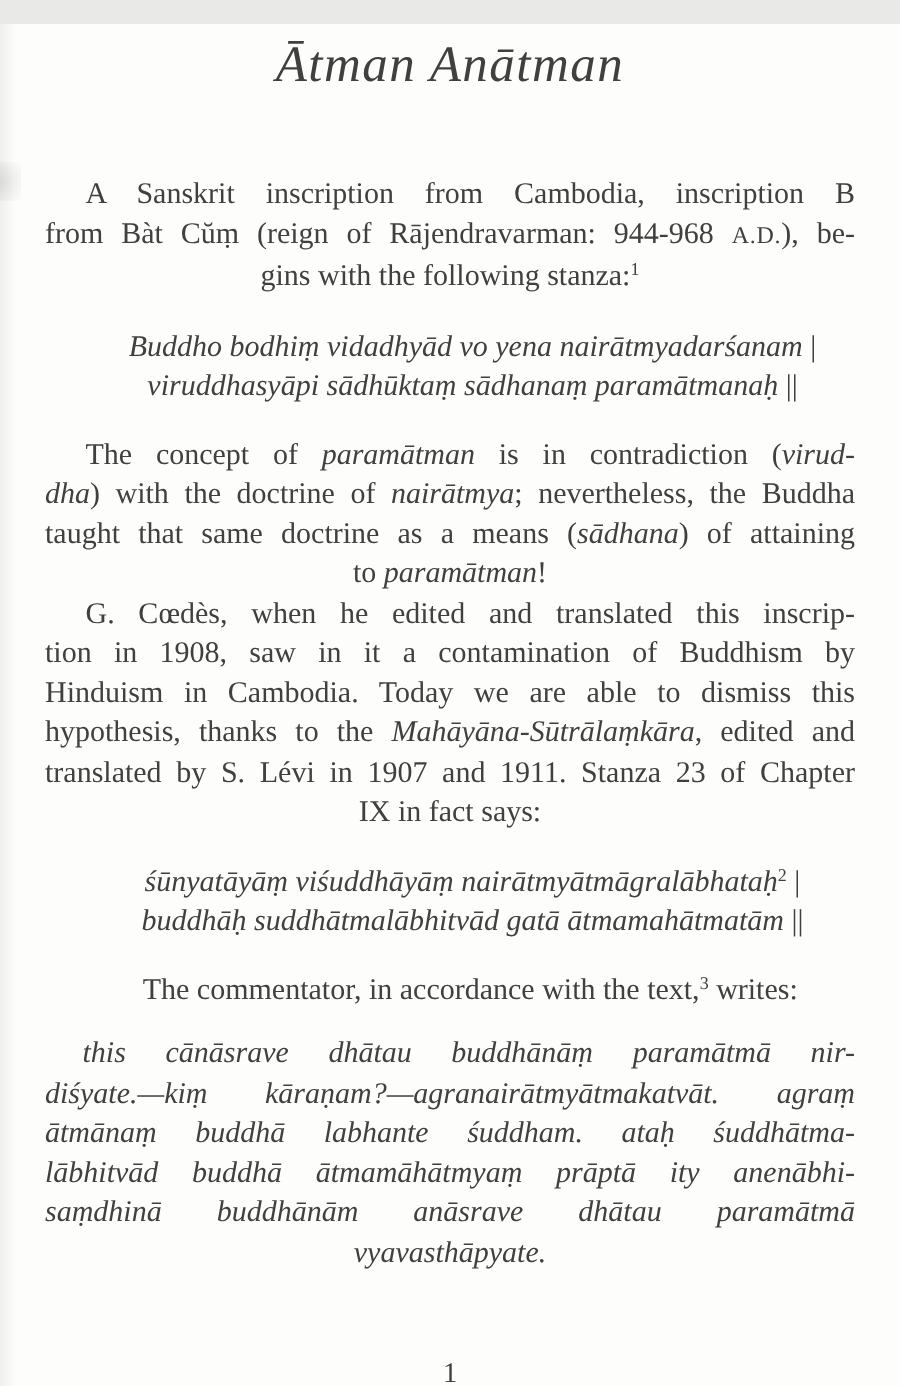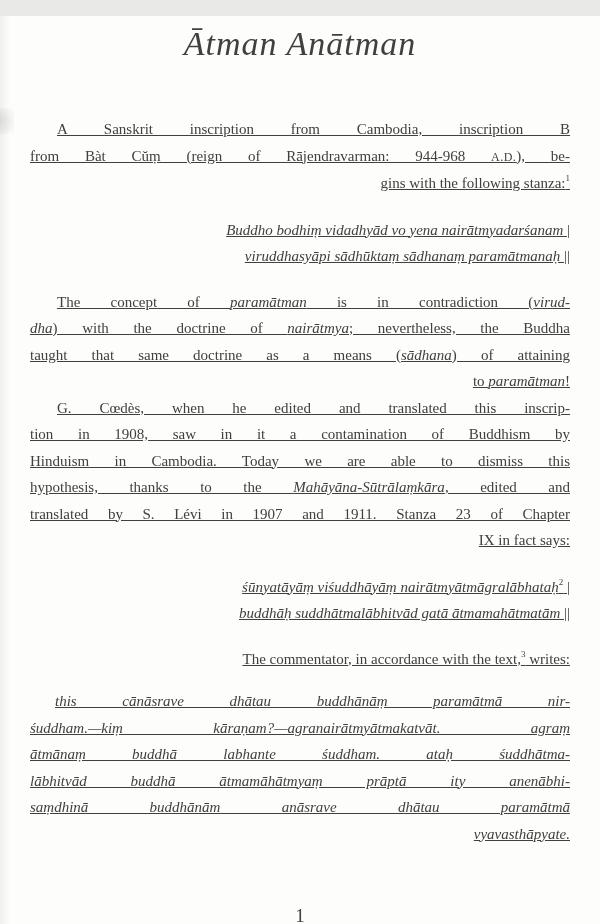--- a/index.html
+++ b/index.html
@@ -27,26 +27,25 @@
     text-align:center;
     font-style:italic;
     font-weight:normal;
     font-size:34px;
     line-height:44px;
     letter-spacing:1px;
   }
   .content{
     padding:0 30px;
     margin-top:50px;
-    font-size:15px;
+    font-size:20px;
     line-height:26.5px;
-    text-decoration:underline;
   }
   .block{margin:0;}
-  .line{text-align:right;white-space:normal;}
+  .line{text-align:center;white-space:normal;}
   .line.j{text-align:justify;text-align-last:justify;}
   .para .line:first-child{text-indent:27px;}
   .verse{
     margin:20px 0 19px 30px;
     font-style:italic;
   }
   .commentary{
     margin-top:16px;
     font-style:italic;
   }
@@ -98,21 +97,21 @@
       </div>
       <div class="block verse">
         <div class="line">śūnyatāyāṃ viśuddhāyāṃ nairātmyātmāgralābhataḥ<sup>2</sup> <span class="rm">|</span></div>
         <div class="line">buddhāḥ suddhātmalābhitvād gatā ātmamahātmatām <span class="rm">||</span></div>
       </div>
       <div class="block para">
         <div class="line">The commentator, in accordance with the text,<sup>3</sup> writes:</div>
       </div>
       <div class="block commentary">
         <div class="line j">this cānāsrave dhātau buddhānāṃ paramātmā nir-</div>
-        <div class="line j">śuddham.—kiṃ kāraṇam?—agranairātmyātmakatvāt. agraṃ</div>
+        <div class="line j">diśyate.—kiṃ kāraṇam?—agranairātmyātmakatvāt. agraṃ</div>
         <div class="line j">ātmānaṃ buddhā labhante śuddham. ataḥ śuddhātma-</div>
         <div class="line j">lābhitvād buddhā ātmamāhātmyaṃ prāptā ity anenābhi-</div>
         <div class="line j">saṃdhinā buddhānām anāsrave dhātau paramātmā</div>
         <div class="line">vyavasthāpyate.</div>
       </div>
     </div>
 
   <div class="page-number">1</div>
 </div>
 

